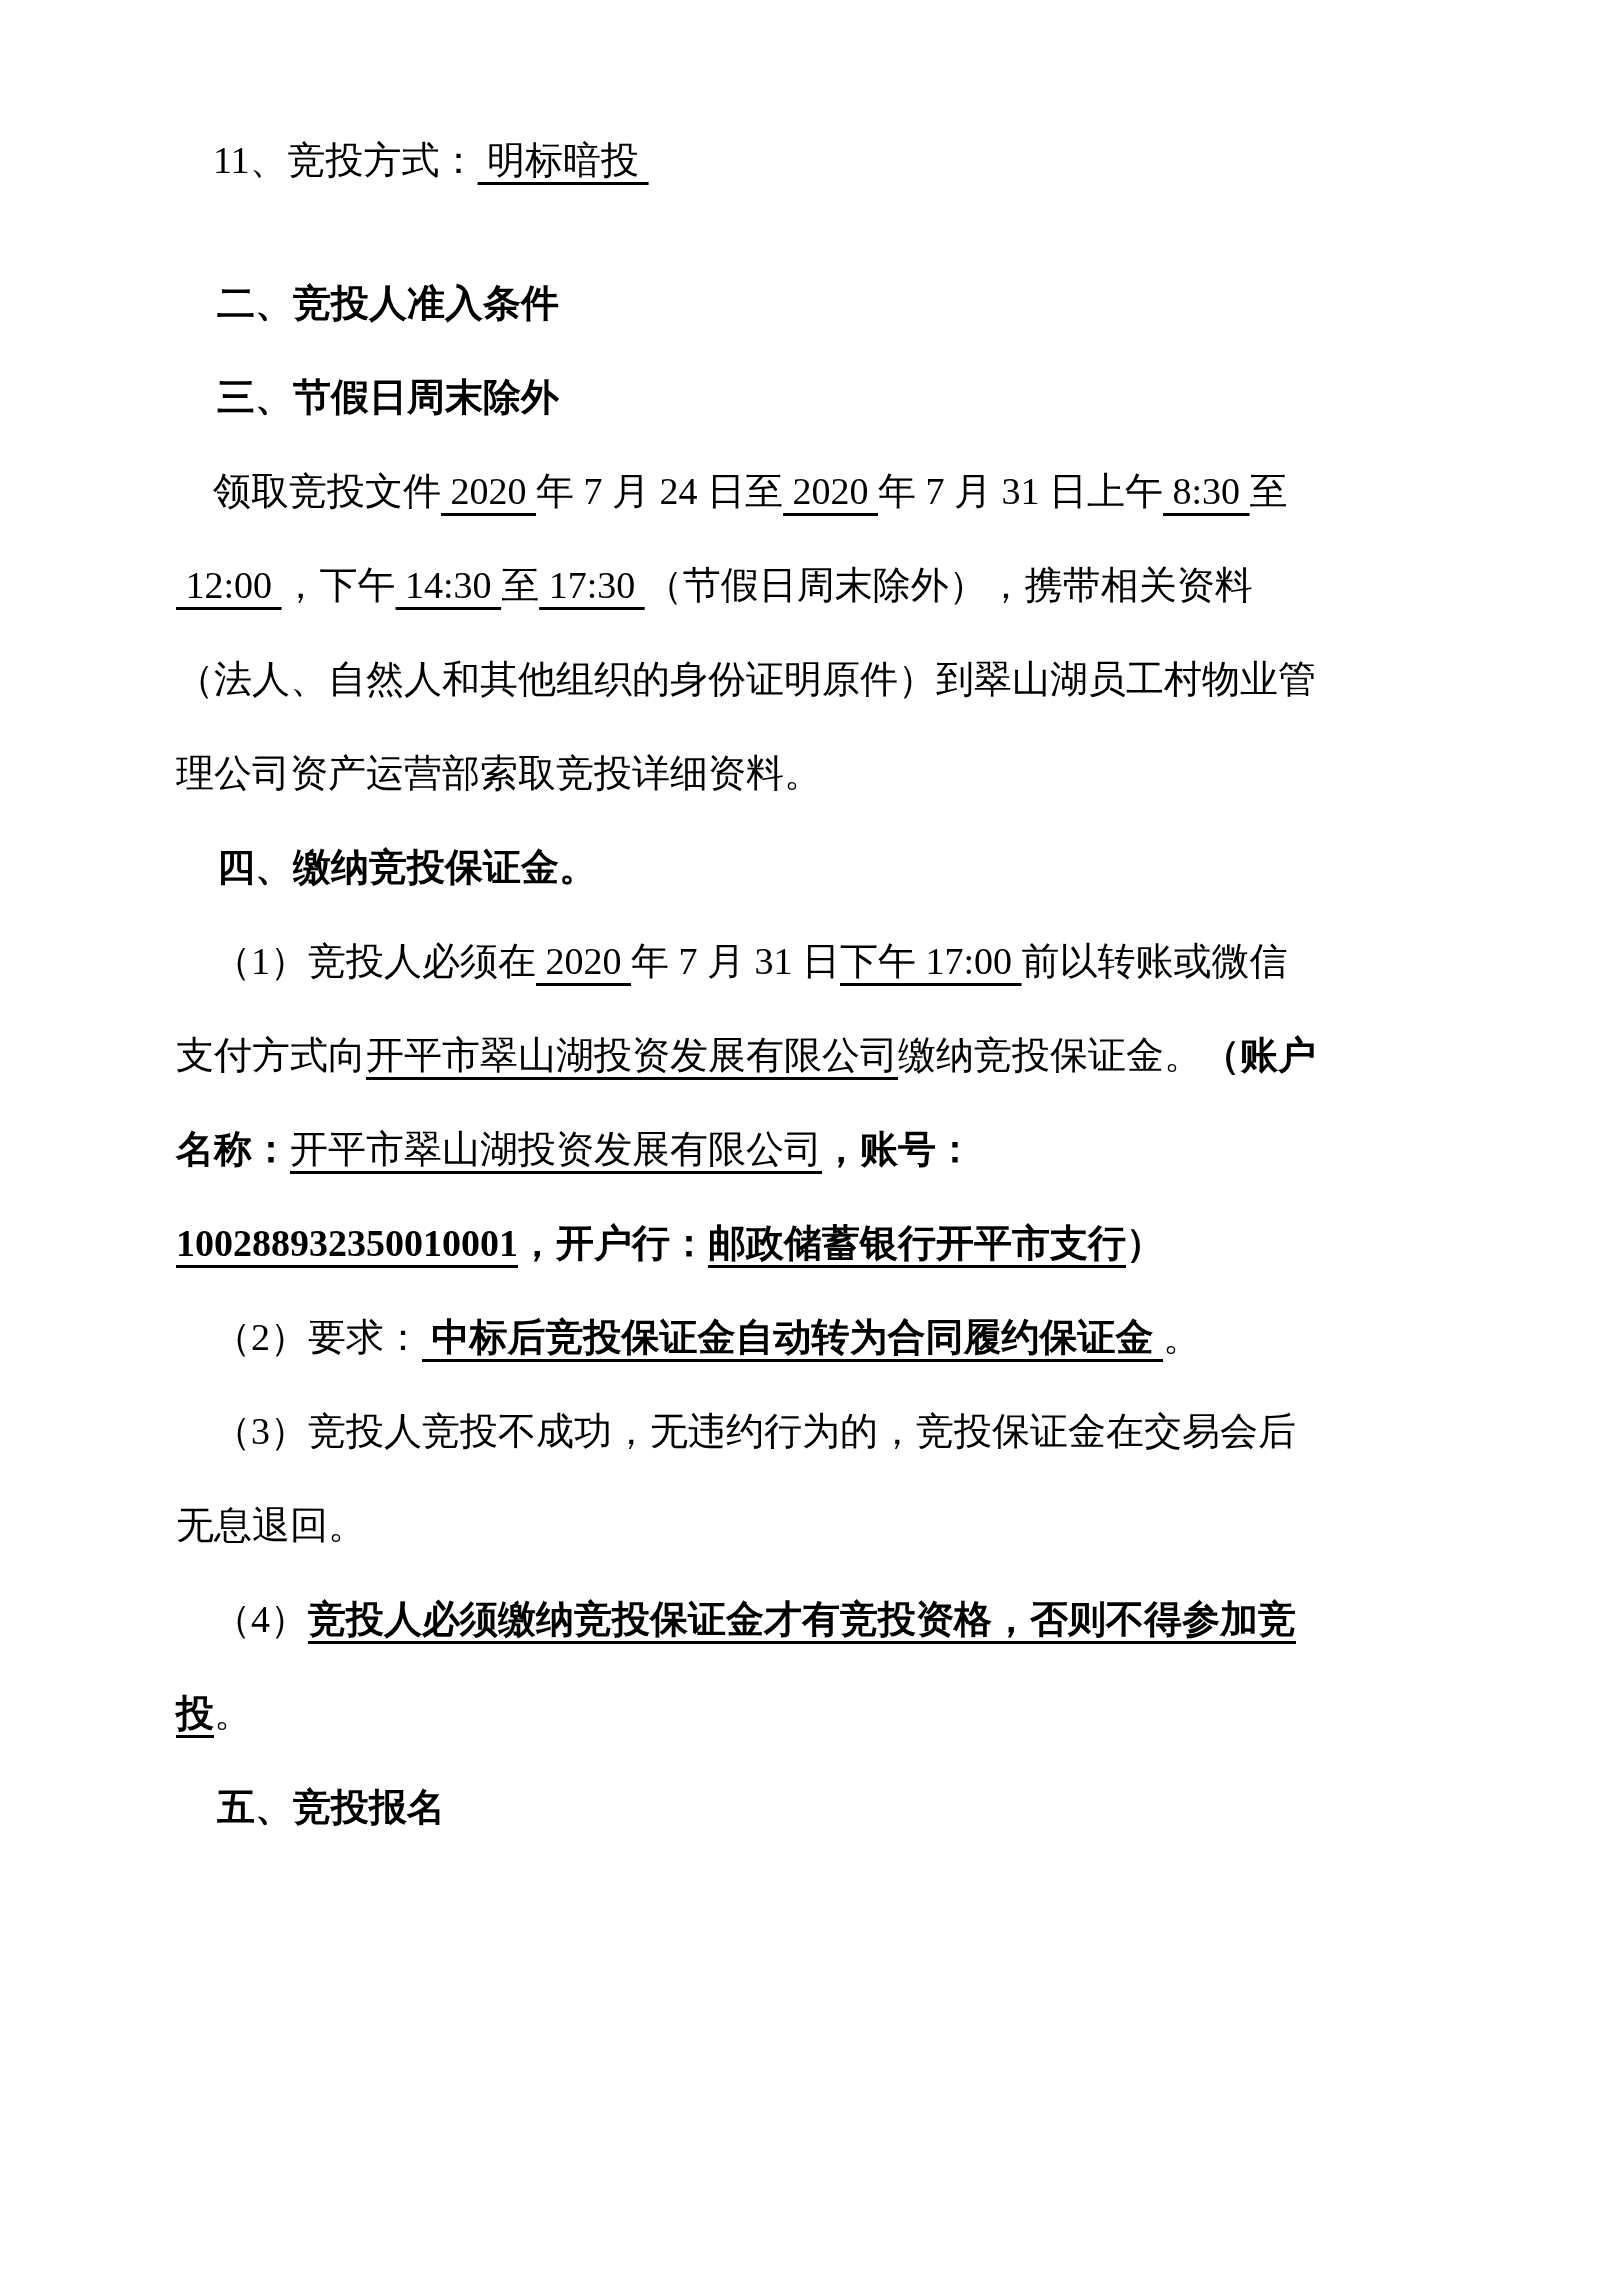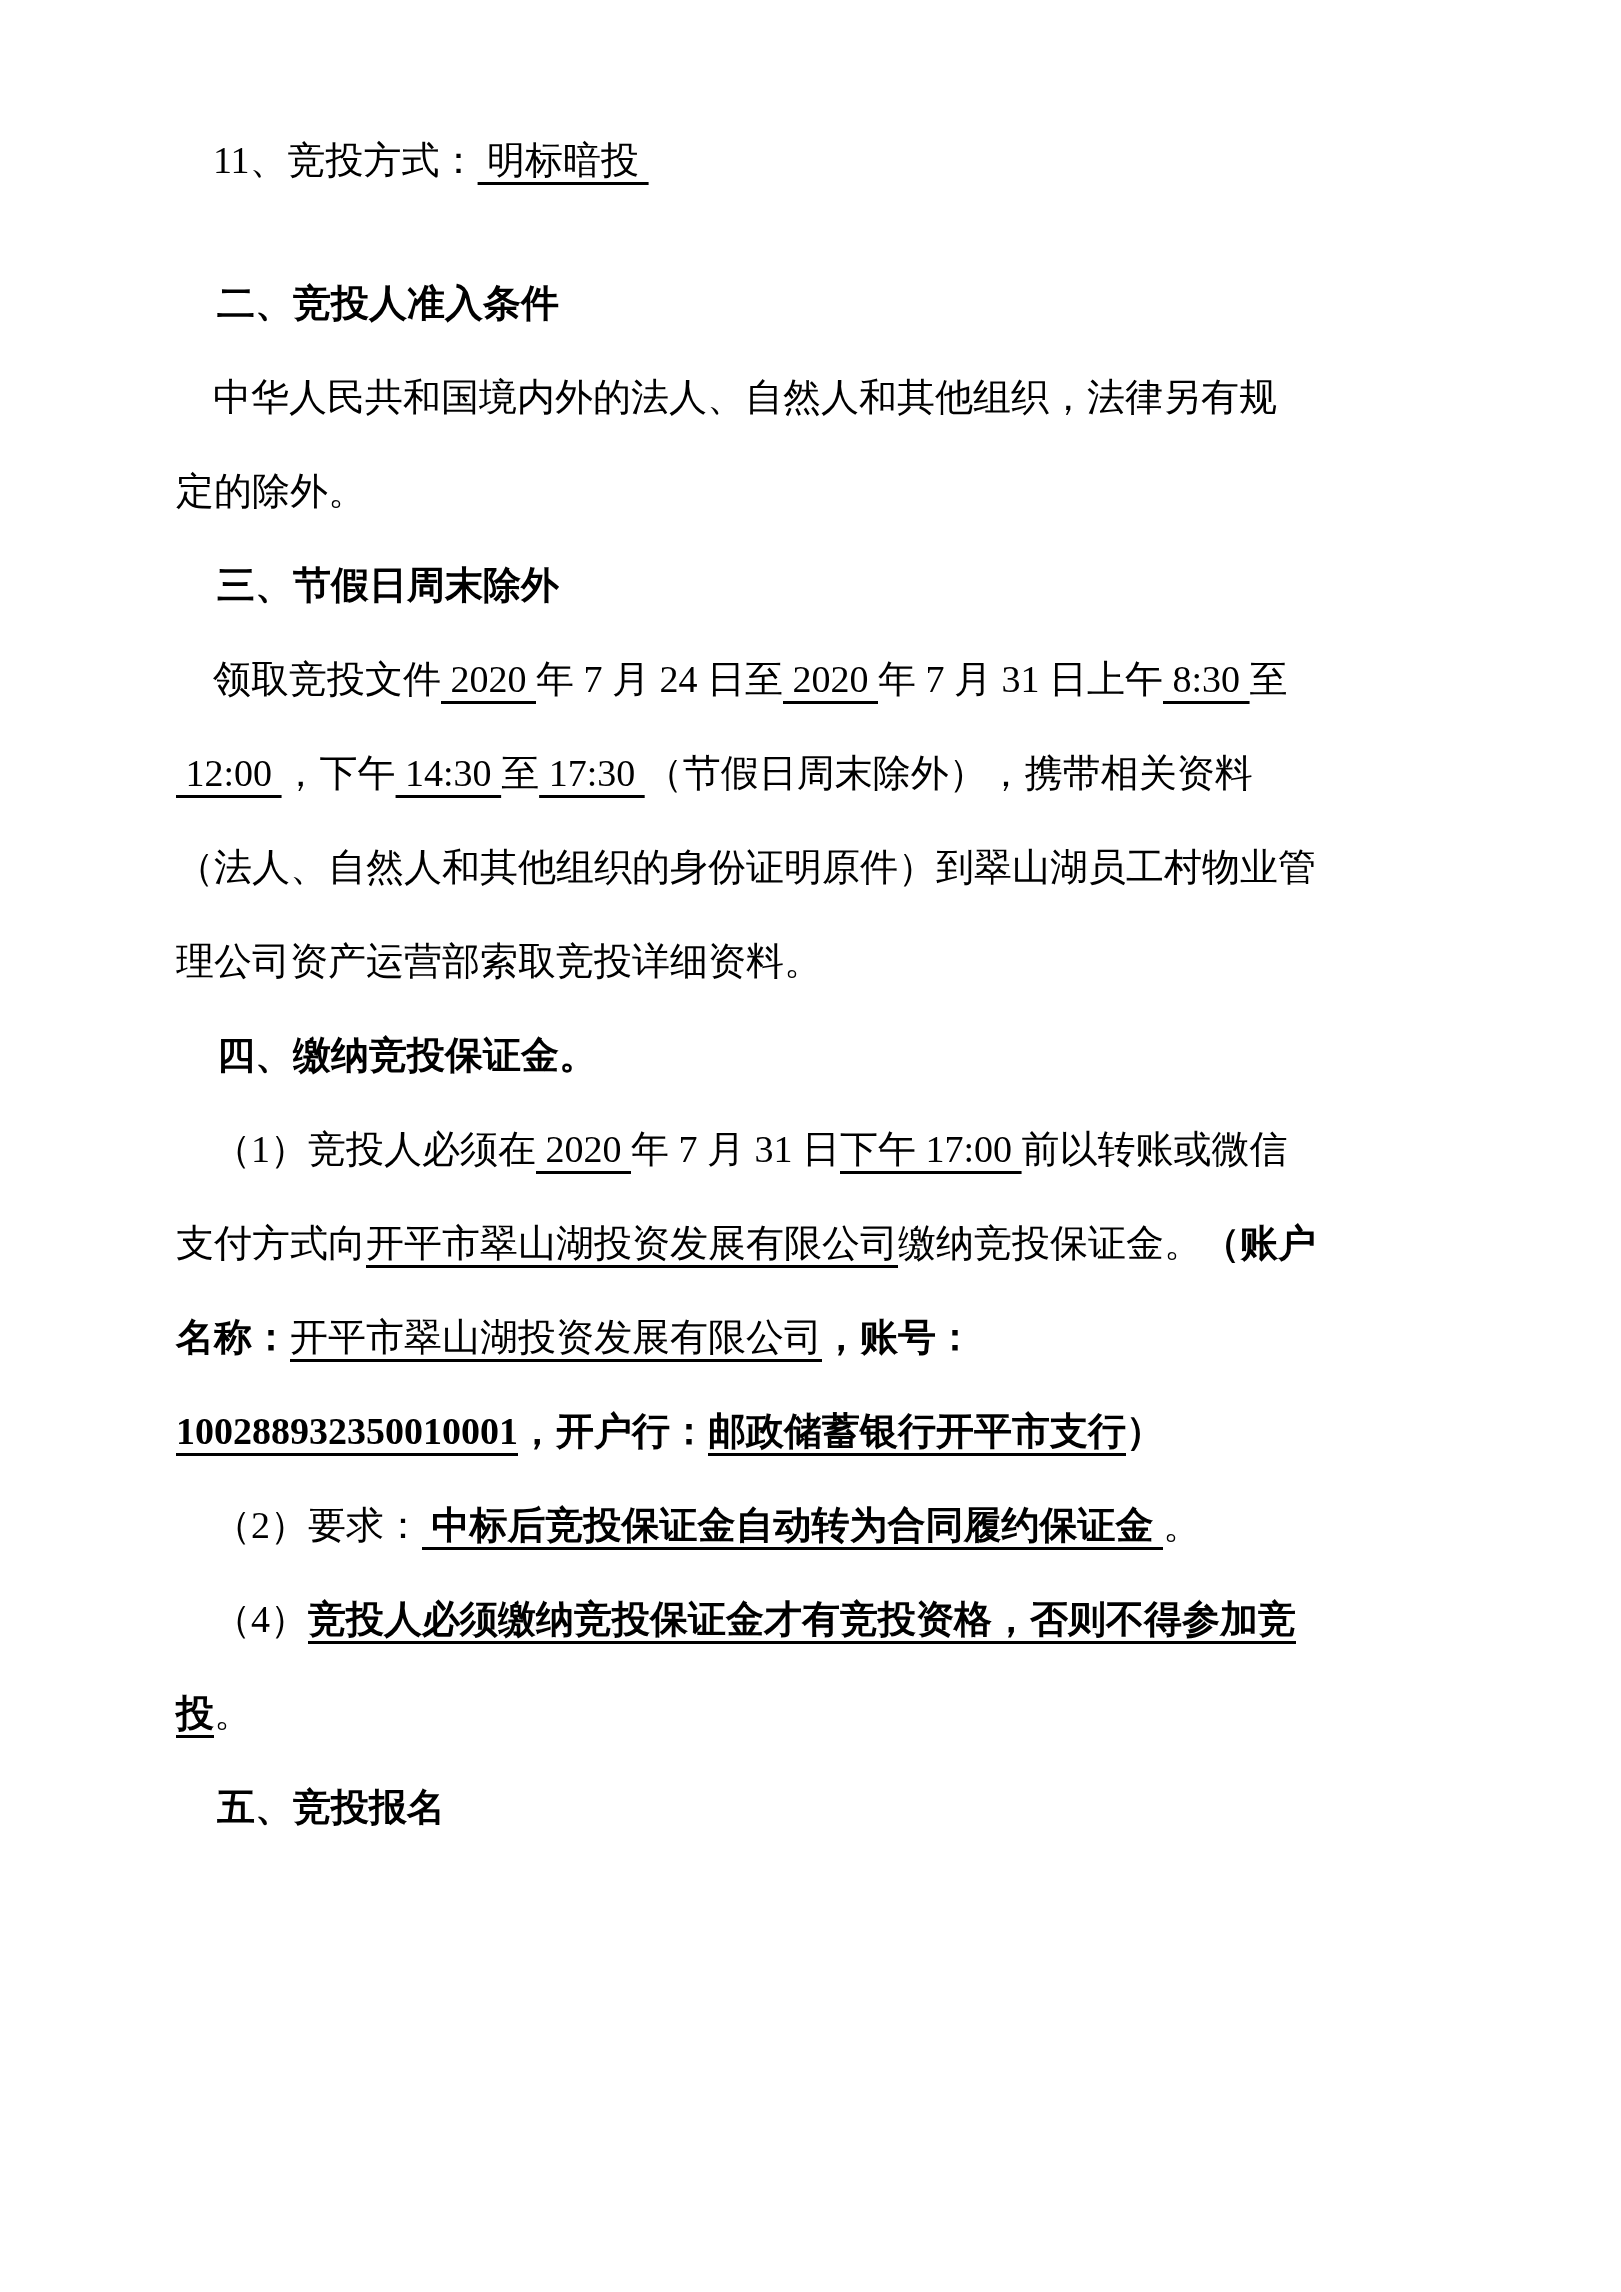--- a/index.html
+++ b/index.html
@@ -36,31 +36,31 @@
     text-decoration-skip-ink:none;
   }
 </style>
 </head>
 <body>
 
 <div class="page">
     <div class="content">
       <p class="para"><span class="run">11、竞投方式：</span><span class="run u"> 明标暗投 </span></p>
       <p class="heading space-before"><span class="run b">二、竞投人准入条件</span></p>
-      <p class="para"><span class="run">中华人民共和国境内外的法人、自然人和其他组织，法律另有规
-定的除外。</span></p>
       <p class="heading"><span class="run b">三、节假日周末除外</span></p>
       <p class="para"><span class="run">领取竞投文件</span><span class="run u"> 2020 </span><span class="run">年 7 月 24 日至</span><span class="run u"> 2020 </span><span class="run">年 7 月 31 日上午</span><span class="run u"> 8:30 </span><span class="run">至
 </span><span class="run u"> 12:00 </span><span class="run">，下午</span><span class="run u"> 14:30 </span><span class="run">至</span><span class="run u"> 17:30 </span><span class="run">（节假日周末除外），携带相关资料
 （法人、自然人和其他组织的身份证明原件）到翠山湖员工村物业管
 理公司资产运营部索取竞投详细资料。</span></p>
       <p class="heading"><span class="run b">四、缴纳竞投保证金。</span></p>
       <p class="para"><span class="run">（1）竞投人必须在</span><span class="run u"> 2020 </span><span class="run">年 7 月 31 日</span><span class="run u">下午 17:00 </span><span class="run">前以转账或微信
 支付方式向</span><span class="run u">开平市翠山湖投资发展有限公司</span><span class="run">缴纳竞投保证金。</span><span class="run b">（账户
 名称：</span><span class="run u">开平市翠山湖投资发展有限公司</span><span class="run b">，账号：
 </span><span class="run b u">100288932350010001</span><span class="run b">，开户行：</span><span class="run b u">邮政储蓄银行开平市支行</span><span class="run b">）</span></p>
       <p class="para"><span class="run">（2）要求：</span><span class="run b u"> 中标后竞投保证金自动转为合同履约保证金 </span><span class="run">。</span></p>
+      <p class="para"><span class="run">（3）竞投人竞投不成功，无违约行为的，竞投保证金在交易会后
+无息退回。</span></p>
       <p class="para"><span class="run">（4）</span><span class="run b u">竞投人必须缴纳竞投保证金才有竞投资格，否则不得参加竞
 投</span><span class="run">。</span></p>
       <p class="heading"><span class="run b">五、竞投报名</span></p>
     </div>
   </div>
 
 
 </body></html>

